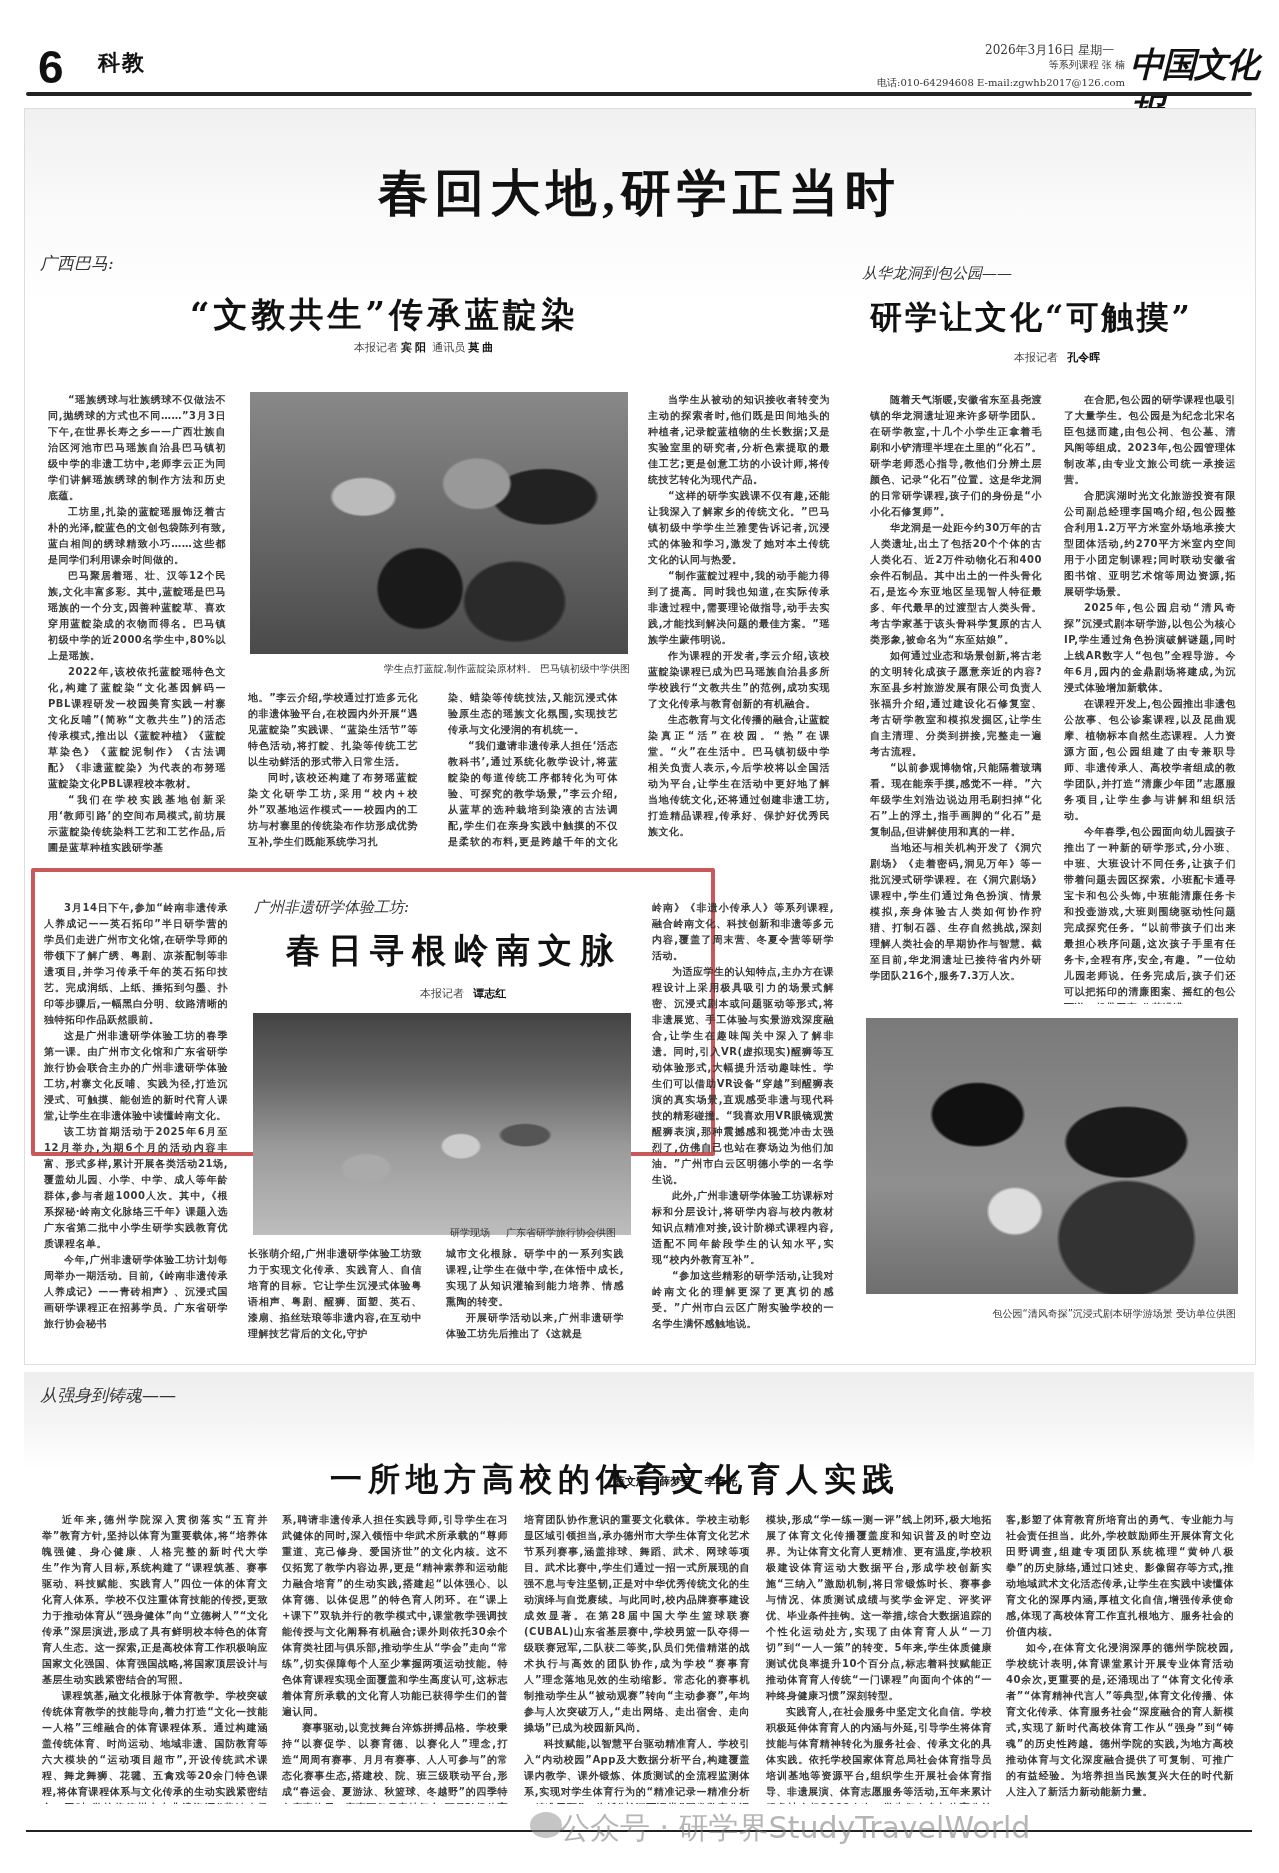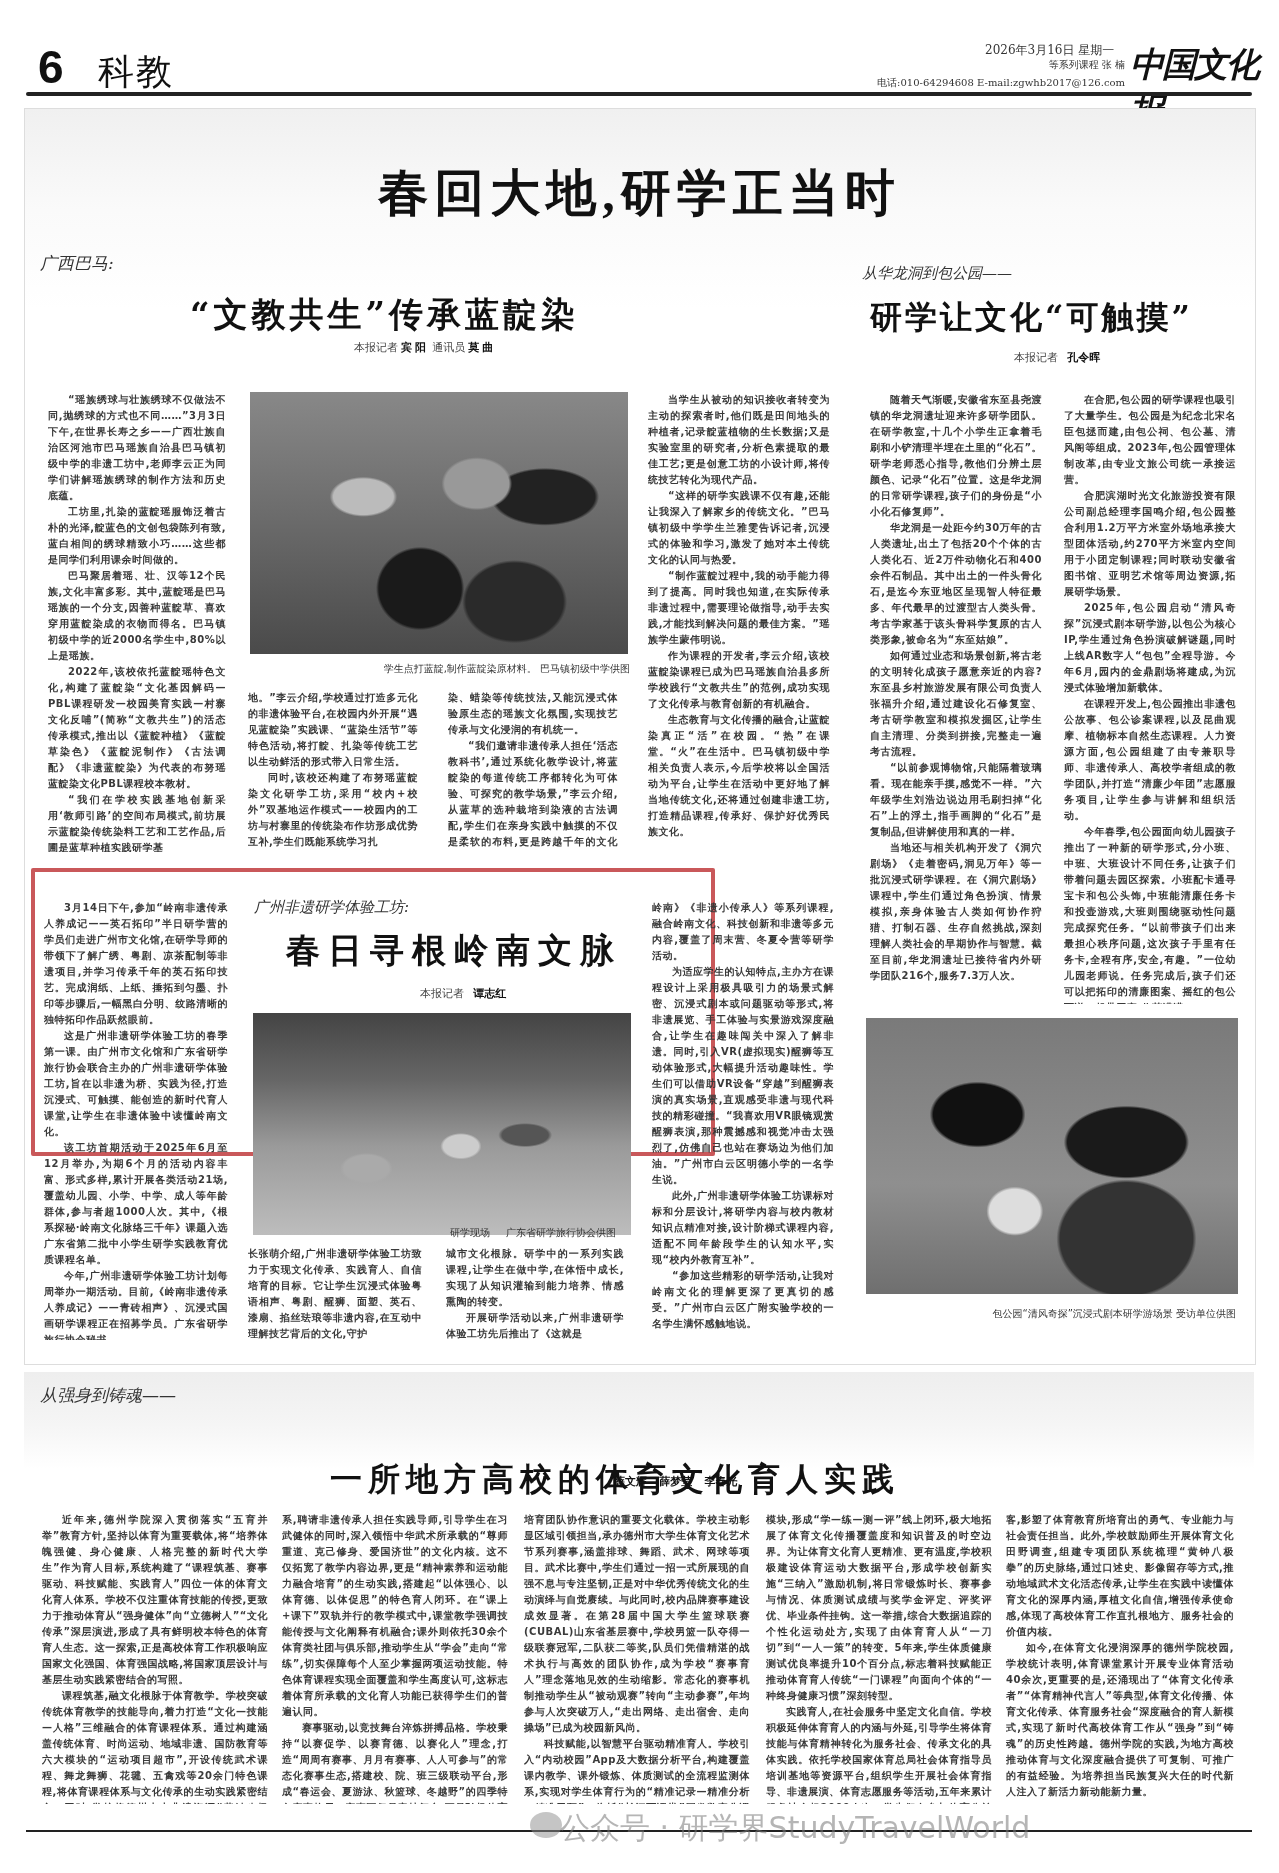--- a/index.html
+++ b/index.html
@@ -1,21 +1,21 @@
 <!DOCTYPE html>
 <html><head>
 <meta charset="utf-8">
 <style>
   html, body { margin:0; padding:0; background:#ffffff; }
   body { width:1279px; height:1873px; position:relative; overflow:hidden;
          font-family:"DejaVu Serif", "Liberation Serif", serif; color:#2a2a2a; }
   .abs { position:absolute; }
   
   .page-num { left:38px; top:40px; font-family:"Liberation Sans", sans-serif; font-weight:bold; font-size:46px; color:#111; }
-  .section-name { left:98px; top:48px; font-size:36px; font-weight:normal; color:#111; letter-spacing:2px; }
+  .section-name { left:98px; top:48px; font-size:22px; font-weight:bold; color:#111; letter-spacing:2px; }
   .mast-date { left:985px; top:42px; font-size:12px; color:#333; width:140px; text-align:left; }
   .mast-editor { left:985px; top:58px; font-size:10px; color:#333; width:140px; text-align:right; }
   .mast-contact { left:850px; top:76px; font-size:10px; color:#333; width:275px; text-align:right; }
   .mast-logo { left:1130px; top:42px; font-size:34px; font-weight:bold; color:#111; letter-spacing:-2px; font-family:"DejaVu Serif", serif; font-style:italic; }
   .mast-rule { left:26px; top:92px; width:1226px; height:4px; background:#222; border-radius:2px; }
 
   
   .top-frame { left:24px; top:108px; width:1230px; height:1255px; background:linear-gradient(180deg,#f0f0f0 0%, #fafafa 8%, #ffffff 16%); border:1px solid #ddd; }
   .main-title { left:0; top:160px; width:1279px; text-align:center; font-size:50px; font-weight:bold; color:#111; letter-spacing:6px;font-family:Liberation Serif, serif; }
 
@@ -135,21 +135,21 @@
 <div class="abs red-box"></div>
 <div class="abs kicker" style="left:254px; top:898px; font-size:15px;">广州非遗研学体验工坊:</div>
 <div class="abs headline" style="left:286px; top:928px; font-size:34px; letter-spacing:8px;">春日寻根岭南文脉</div>
 <div class="abs byline" style="left:396px; top:986px;">
   <span>本报记者</span>&nbsp;&nbsp;
   <b>谭志红</b>
 </div>
 
 <div class="col" style="left:44px; top:900px; width:184px; height:440px; overflow:hidden;">
   <p>3月14日下午,参加“岭南非遗传承人养成记——英石拓印”半日研学营的学员们走进广州市文化馆,在研学导师的带领下了解广绣、粤剧、凉茶配制等非遗项目,并学习传承千年的英石拓印技艺。完成润纸、上纸、捶拓到匀墨、扑印等步骤后,一幅黑白分明、纹路清晰的独特拓印作品跃然眼前。</p>
-  <p>这是广州非遗研学体验工坊的春季第一课。由广州市文化馆和广东省研学旅行协会联合主办的广州非遗研学体验工坊,旨在以非遗为桥、实践为径,打造沉浸式、可触摸、能创造的新时代育人课堂,让学生在非遗体验中读懂岭南文化。</p>
+  <p>这是广州非遗研学体验工坊的春季第一课。由广州市文化馆和广东省研学旅行协会联合主办的广州非遗研学体验工坊,村寨文化反哺、实践为径,打造沉浸式、可触摸、能创造的新时代育人课堂,让学生在非遗体验中读懂岭南文化。</p>
   <p>该工坊首期活动于2025年6月至12月举办,为期6个月的活动内容丰富、形式多样,累计开展各类活动21场,覆盖幼儿园、小学、中学、成人等年龄群体,参与者超1000人次。其中,《根系探秘·岭南文化脉络三千年》课题入选广东省第二批中小学生研学实践教育优质课程名单。</p>
   <p>今年,广州非遗研学体验工坊计划每周举办一期活动。目前,《岭南非遗传承人养成记》——青砖相声》、沉浸式国画研学课程正在招募学员。广东省研学旅行协会秘书</p>
 </div>
 
 <div class="photo ph2" style="left:253px; top:1013px; width:378px; height:222px;"></div>
 <div class="caption" style="left:450px; top:1226px; width:180px; text-align:left;">
   <span>研学现场</span>&nbsp;&nbsp;&nbsp;&nbsp;
   <span>广东省研学旅行协会供图</span>
 </div>
 

